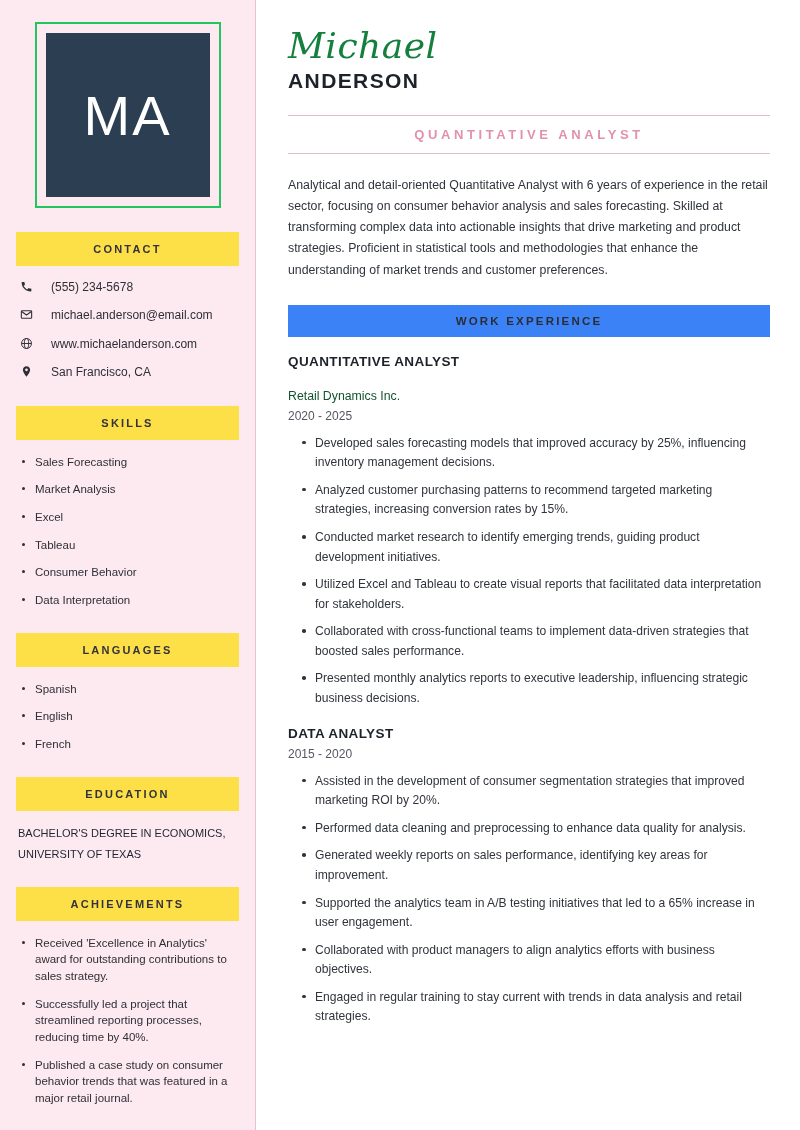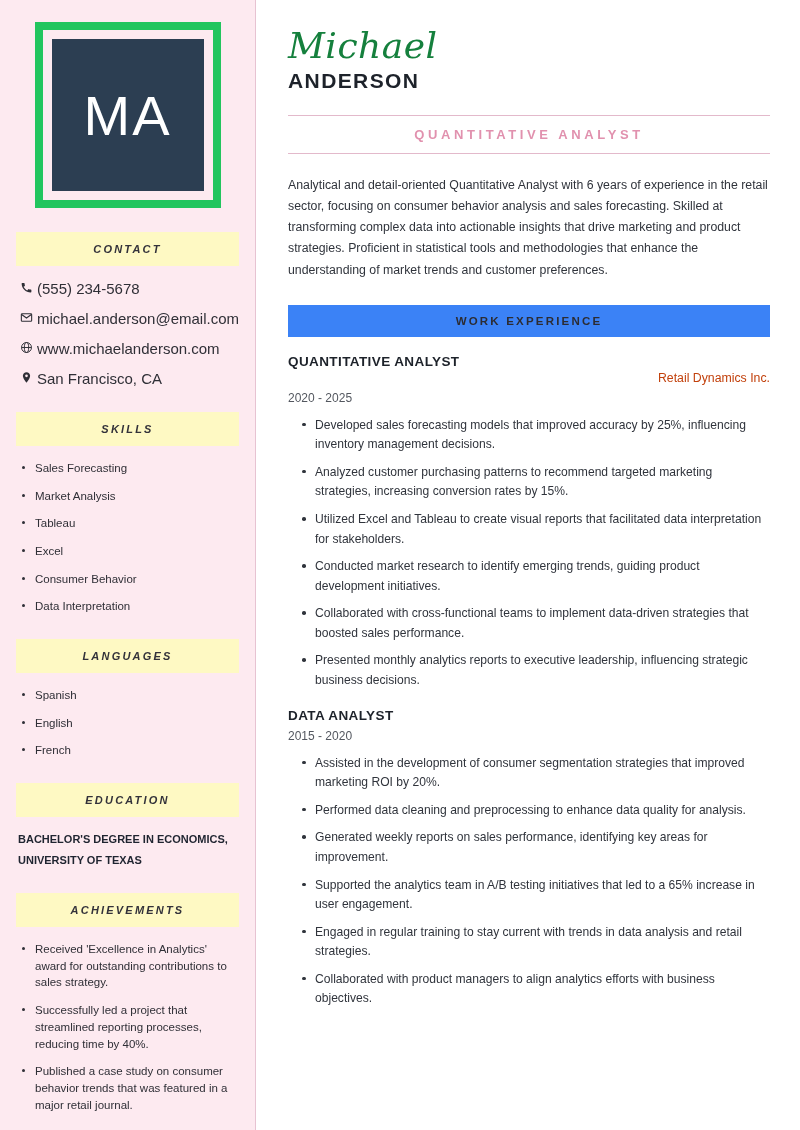--- a/index.html
+++ b/index.html
@@ -22,52 +22,51 @@
     width: 256px;
     flex: 0 0 256px;
     background: #fdeaf0;
     border-right: 1px solid #e7c3d2;
     padding: 0 16px;
     position: relative;
   }
   .monogram-wrap {
     margin: 22px auto 0;
     width: 186px; height: 186px;
-    border: 8px solid #22c55e;
+    border: 2px solid #22c55e;
     padding: 9px;
     background: #fdeaf0;
   }
   .monogram {
     width: 100%; height: 100%;
     background: #2c3e52;
     color: #ffffff;
     display: flex; align-items: center; justify-content: center;
     font-size: 56px;
     letter-spacing: 2px;
     font-weight: 400;
     font-family: "Liberation Sans", sans-serif;
   }
 
   .sb-heading {
-    background: #fef9c3;
+    background: #fde047;
     color: #33323a;
     font-size: 11px;
     letter-spacing: 2.2px;
     font-weight: bold;
     text-align: center;
     padding: 11px 4px;
     margin: 24px 0 14px;
-    font-style: italic;
   }
 
   .contact-list { list-style: none; margin: 0; padding: 0 0 0 4px; }
   .contact-list li {
-    display: flex; align-items: center;
-    gap: 4px;
-    font-size: 15px;
+    display: flex; 
+    gap: 18px;
+    font-size: 12px;
     color: #2f2f36;
     margin-bottom: 12px;
     line-height: 1.2;
   }
   .contact-list li svg { flex: 0 0 13px; }
 
   .bullets { list-style: none; margin: 0; padding: 0 0 0 6px; }
   .bullets li {
     position: relative;
     font-size: 11.5px;
@@ -80,21 +79,21 @@
     content: "";
     position: absolute;
     left: 0; top: 6px;
     width: 3px; height: 3px;
     border-radius: 50%;
     background: #2f2f36;
   }
 
   .edu-line {
     font-size: 11px;
-    font-weight: bold;
+    font-weight: normal;
     color: #1f2430;
     line-height: 1.55;
     padding: 0 2px;
     margin-bottom: 4px;
   }
 
   
   .main {
     flex: 1;
     padding: 28px 30px 20px 32px;
@@ -143,24 +142,23 @@
     padding: 10px 4px;
   }
   .job-title {
     margin-top: 17px;
     font-size: 13.5px;
     font-weight: bold;
     color: #1d222a;
     letter-spacing: 0.4px;
   }
   .job-company {
-    margin-top: 2px;
+    margin-top: 20px;
     font-size: 12.3px;
-    color: #c2410c;
-    text-align: right;
+    color: #14532d;
   }
   .job-dates {
     margin-top: 6px;
     font-size: 12px;
     color: #53575f;
   }
   .job-bullets {
     list-style: none;
     margin: 11px 0 0;
     padding: 0 0 0 14px;
@@ -229,22 +227,22 @@
             </svg>
         </span>
         <span>San Francisco, CA</span>
       </li>
     </ul>
 
     <div class="sb-heading">SKILLS</div>
     <ul class="bullets">
       <li>Sales Forecasting</li>
       <li>Market Analysis</li>
+      <li>Excel</li>
       <li>Tableau</li>
-      <li>Excel</li>
       <li>Consumer Behavior</li>
       <li>Data Interpretation</li>
     </ul>
 
     <div class="sb-heading">LANGUAGES</div>
     <ul class="bullets">
       <li>Spanish</li>
       <li>English</li>
       <li>French</li>
     </ul>
@@ -271,33 +269,33 @@
 
     <div class="section-bar">WORK EXPERIENCE</div>
 
     <section>
       <div class="job-title">QUANTITATIVE ANALYST</div>
       <div class="job-company">Retail Dynamics Inc.</div>
       <div class="job-dates">2020 - 2025</div>
       <ul class="job-bullets">
         <li>Developed sales forecasting models that improved accuracy by 25%, influencing inventory management decisions.</li>
         <li>Analyzed customer purchasing patterns to recommend targeted marketing strategies, increasing conversion rates by 15%.</li>
+        <li>Conducted market research to identify emerging trends, guiding product development initiatives.</li>
         <li>Utilized Excel and Tableau to create visual reports that facilitated data interpretation for stakeholders.</li>
-        <li>Conducted market research to identify emerging trends, guiding product development initiatives.</li>
         <li>Collaborated with cross-functional teams to implement data-driven strategies that boosted sales performance.</li>
         <li>Presented monthly analytics reports to executive leadership, influencing strategic business decisions.</li>
       </ul>
     </section>
 
     <section>
       <div class="job-title">DATA ANALYST</div>
       <div class="job-dates">2015 - 2020</div>
       <ul class="job-bullets">
         <li>Assisted in the development of consumer segmentation strategies that improved marketing ROI by 20%.</li>
         <li>Performed data cleaning and preprocessing to enhance data quality for analysis.</li>
         <li>Generated weekly reports on sales performance, identifying key areas for improvement.</li>
         <li>Supported the analytics team in A/B testing initiatives that led to a 65% increase in user engagement.</li>
+        <li>Collaborated with product managers to align analytics efforts with business objectives.</li>
         <li>Engaged in regular training to stay current with trends in data analysis and retail strategies.</li>
-        <li>Collaborated with product managers to align analytics efforts with business objectives.</li>
       </ul>
     </section>
   </main>
 </div>
 
 </body></html>

